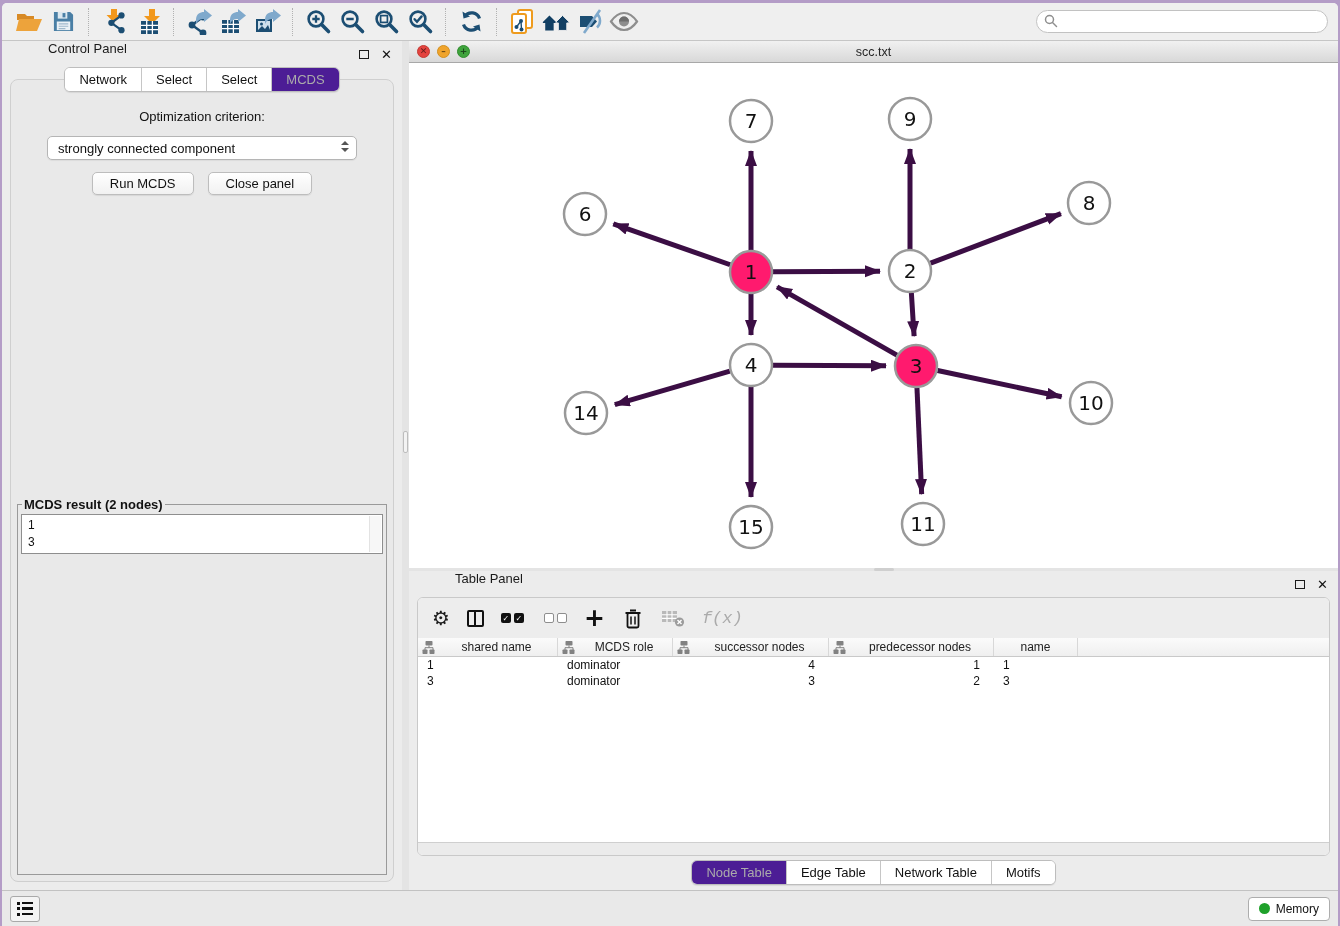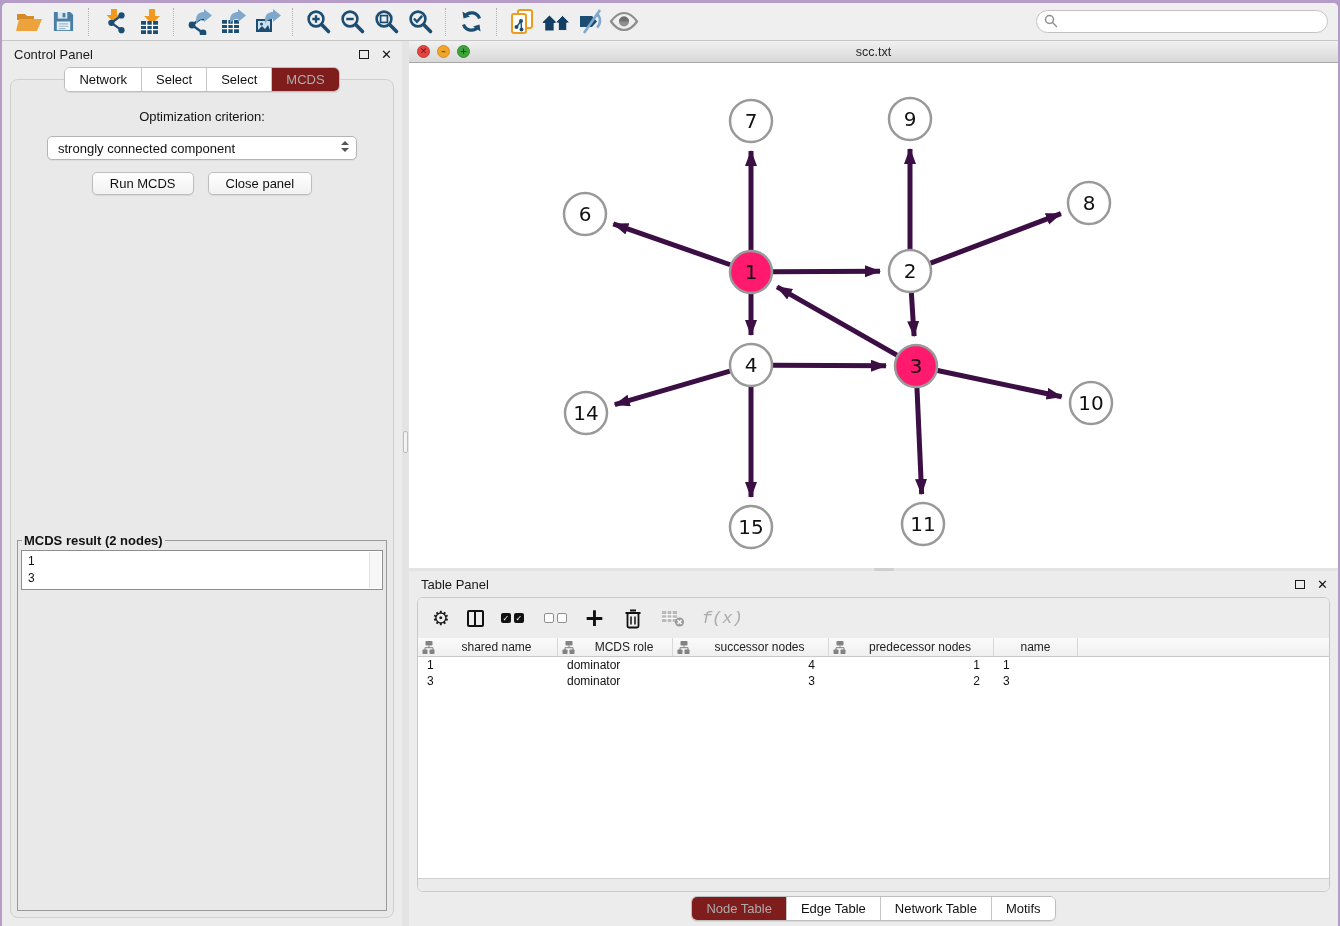--- a/index.html
+++ b/index.html
@@ -18,30 +18,30 @@
   .sep { width:0; border-left:1px dotted #B2B2B2; height:28px; margin:0 8px; }
   .searchwrap { margin-left:auto; position:relative; width:292px; height:23px; }
   .searchwrap input { width:100%; height:100%; border:1px solid #C2C2C2; border-radius:12px; background:#fff; padding:0 10px 0 26px; font-size:13px; outline:none; }
   .searchwrap svg { position:absolute; left:8px; top:4px; }
 
   
   .main { flex:1; display:flex; min-height:0; }
 
   
   .control { width:400px; flex:none; display:flex; flex-direction:column; background:#ECECEC; }
-  .panel-head { height:26px; display:flex; align-items:center; padding:0 10px 0 12px; flex:none; }
+  .panel-head { height:26px; display:flex; padding:0 10px 0 12px; flex:none;margin-left:34px; }
   .panel-title { font-size:13px; color:#1A1A1A; }
   .panel-btns { margin-left:auto; display:flex; align-items:center; gap:12px; }
   .float-ic { width:10px; height:9px; border:1.6px solid #1A1A1A; display:inline-block; }
   .close-ic { font-size:13px; font-weight:bold; color:#111; line-height:1; font-family:"DejaVu Sans",sans-serif; }
   .tabsrow { display:flex; justify-content:center; flex:none; position:relative; z-index:2; }
   .segmented { display:inline-flex; border:1px solid #BDBDBD; border-radius:6px; overflow:hidden; background:#fff; box-shadow:0 1px 1px rgba(0,0,0,0.08); }
   .segment { padding:4px 14px; font-size:13px; color:#111; background:#fff; border-left:1px solid #C6C6C6; cursor:default; white-space:nowrap; }
   .segment:first-child { border-left:none; }
-  .segment.selected { color:#ABABAB; background:#7f1d1d; }
+  .segment.selected { color:#ABABAB; background:#4c1d95; }
   .cp-body { flex:1; margin:-13px 8px 8px 8px; padding-top:13px; border:1px solid #CFCFCF; border-radius:8px; background:#E9E9E9; display:flex; flex-direction:column; min-height:0; position:relative; z-index:1; }
   .opt-label { text-align:center; font-size:13px; color:#111; margin-top:16px; }
   .dropdown { position:relative; margin:12px 36px 0; height:24px; background:#fff; border:1px solid #B5B5B5; border-radius:5px; display:flex; align-items:center; padding:0 22px 0 10px; font-size:13px; color:#111; box-shadow:0 1px 1px rgba(0,0,0,0.06); }
   .chevs { position:absolute; right:7px; top:4px; display:flex; flex-direction:column; gap:3px; }
   .chev-up { width:0;height:0;border-left:4px solid transparent;border-right:4px solid transparent;border-bottom:4px solid #555; }
   .chev-dn { width:0;height:0;border-left:4px solid transparent;border-right:4px solid transparent;border-top:4px solid #555; }
   .btnrow { display:flex; justify-content:center; gap:14px; margin-top:12px; }
   .pushbtn { height:23px; padding:0 17px; background:linear-gradient(#FFFFFF,#F1F1F1); border:1px solid #BDBDBD; border-radius:5px; font-size:13px; color:#111; box-shadow:0 1px 1px rgba(0,0,0,0.08); }
   fieldset.result { margin:auto 6px 6px; border:1px solid #9A9A9A; height:378px; padding:2px 3px 3px; display:flex; flex-direction:column; }
   fieldset.result legend { font-size:13px; color:#111; padding:0 2px; margin-left:1px;font-weight:bold; }
@@ -509,13 +509,35 @@
               <span class="segment selected">Node Table</span>
               <span class="segment">Edge Table</span>
               <span class="segment">Network Table</span>
               <span class="segment">Motifs</span>
             </div>
         </div>
       </div>
     </div>
   </div>
 
+  <div class="statusbar">
+    <div class="listbtn">
+      <span class="li-rows">
+        <span class="li-row">
+            <span class="li-dot"></span>
+            <span class="li-bar"></span>
+          </span>
+        <span class="li-row">
+            <span class="li-dot"></span>
+            <span class="li-bar"></span>
+          </span>
+        <span class="li-row">
+            <span class="li-dot"></span>
+            <span class="li-bar"></span>
+          </span>
+      </span>
+    </div>
+    <div class="membtn">
+      <span class="memdot"></span>
+      <span class="memlabel">Memory</span>
+    </div>
+  </div>
 </div>
 
 </body></html>

